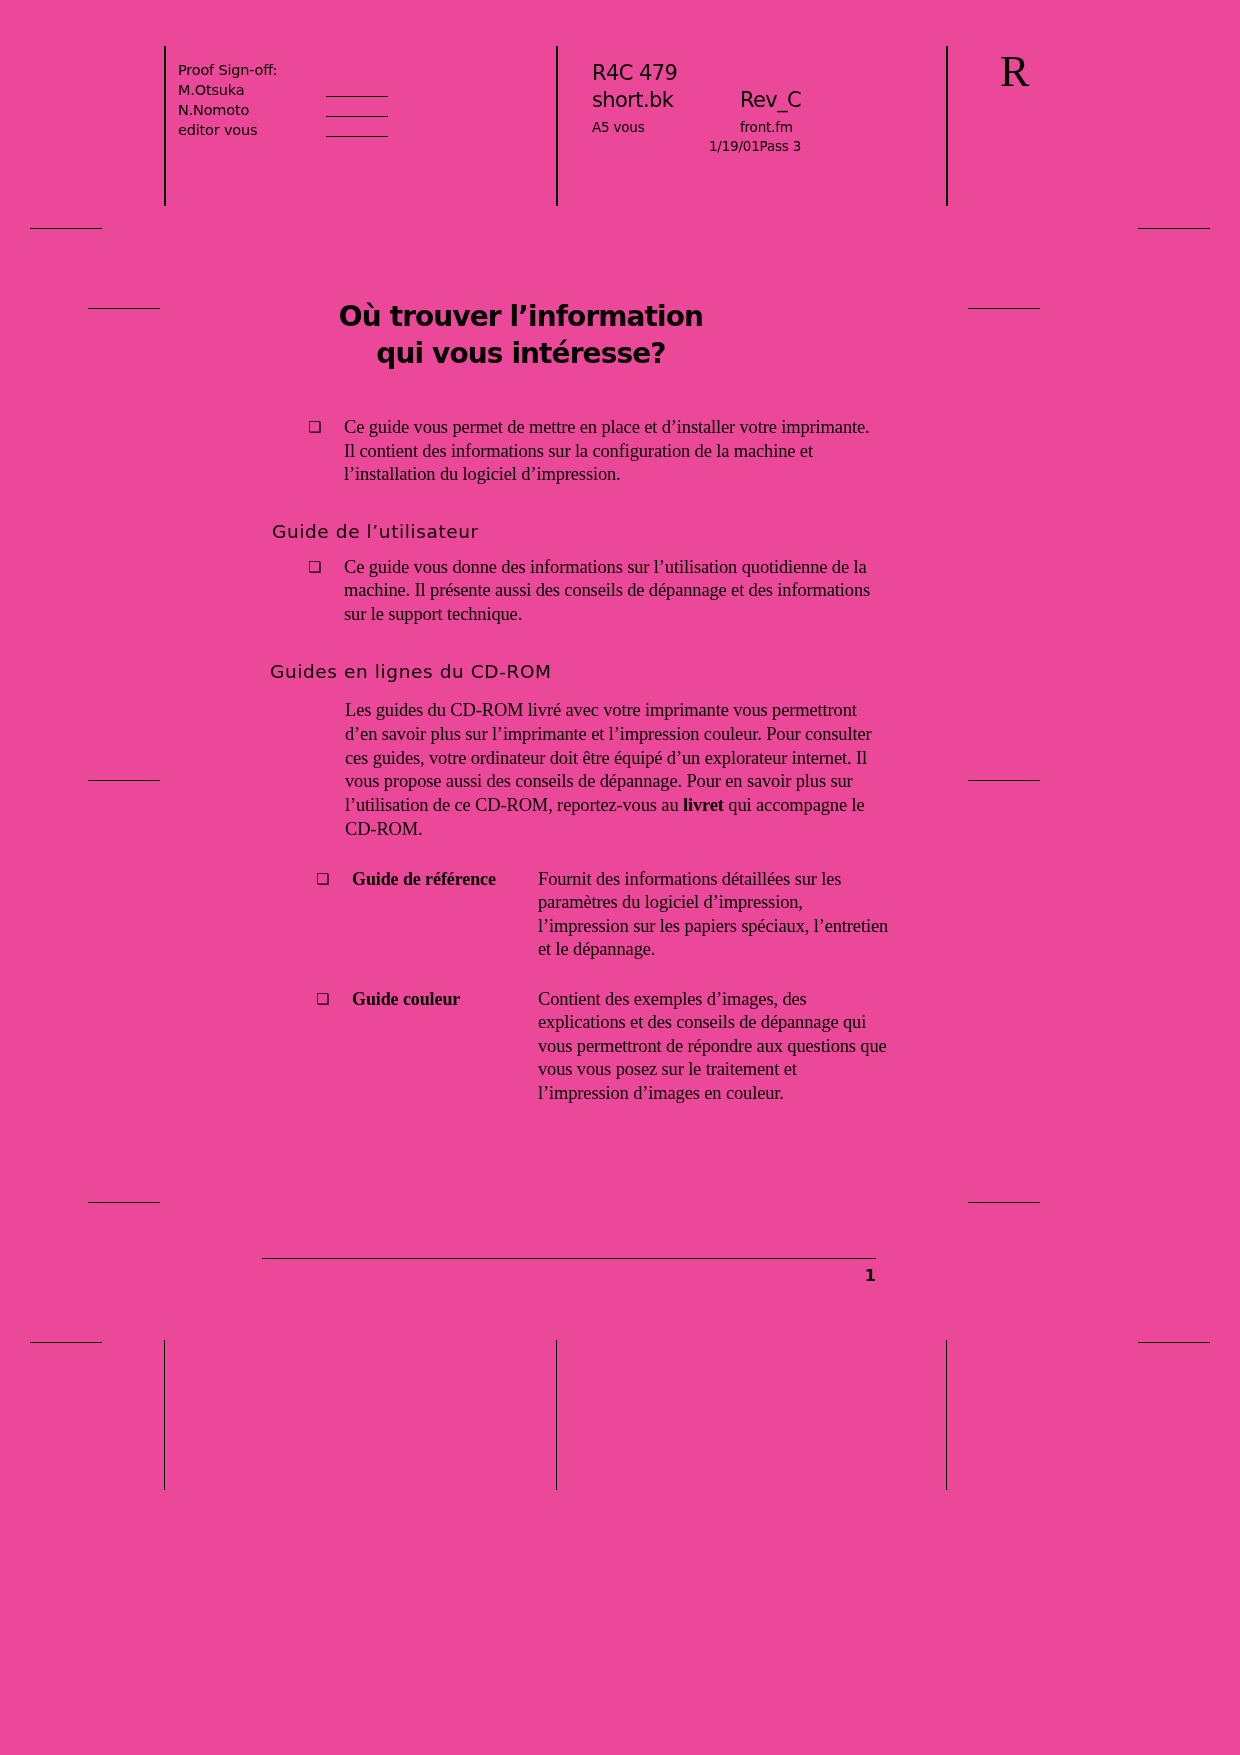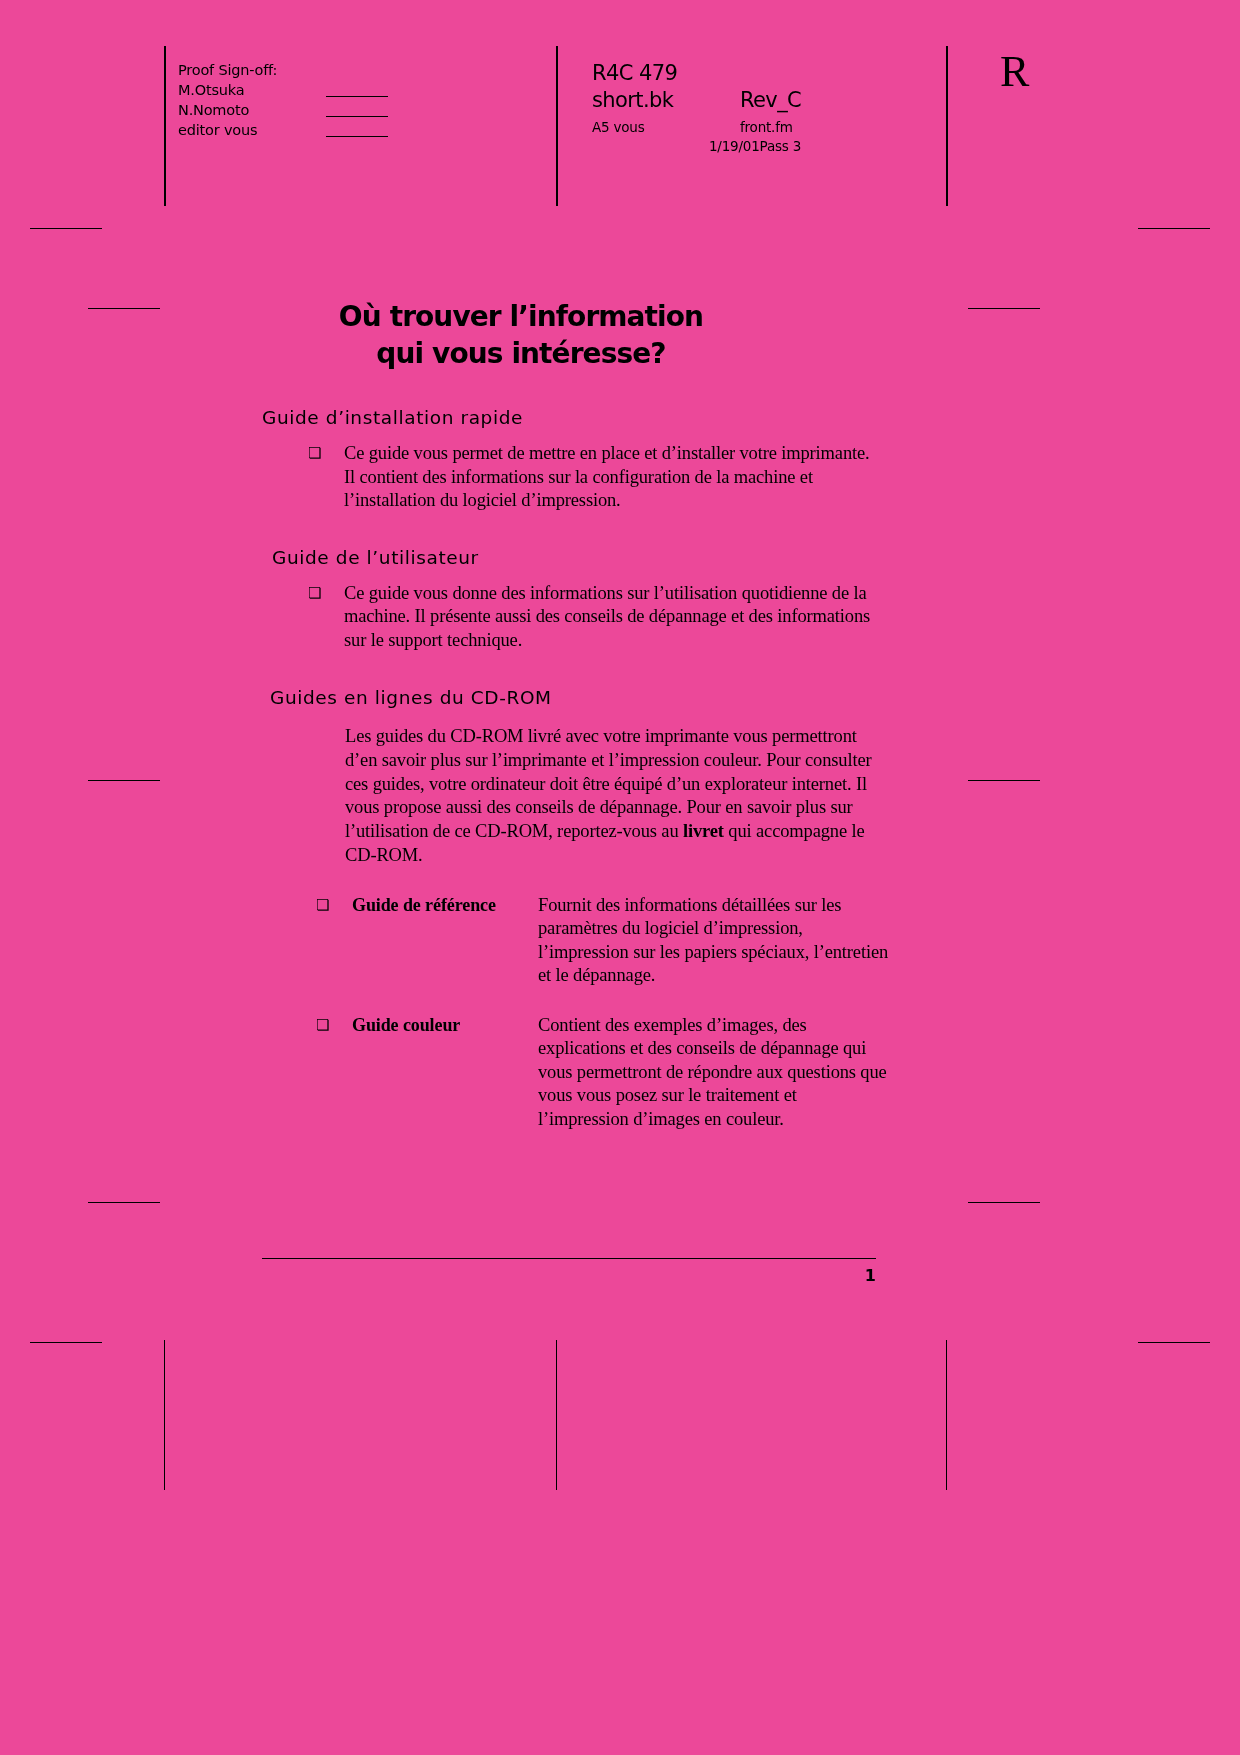--- a/index.html
+++ b/index.html
@@ -254,21 +254,20 @@
   <div class="brand-r">R</div>
 
   <div class="doc-title">
     <div>Où trouver l’information</div>
     <div>qui vous intéresse?</div>
   </div>
 
   <div class="content">
 
     <div>
-      <div class="sec-head i1">Guide d’installation rapide</div>
       <div class="bullet-row">
         <span class="bullet-glyph">❏</span>
         <span class="bullet-text">Ce guide vous permet de mettre en place et d’installer votre imprimante. Il contient des informations sur la configuration de la machine et l’installation du logiciel d’impression.</span>
       </div>
     </div>
 
     <div style="margin-top:32px;">
       <div class="sec-head i2">Guide de l’utilisateur</div>
       <div class="bullet-row">
         <span class="bullet-glyph">❏</span>

